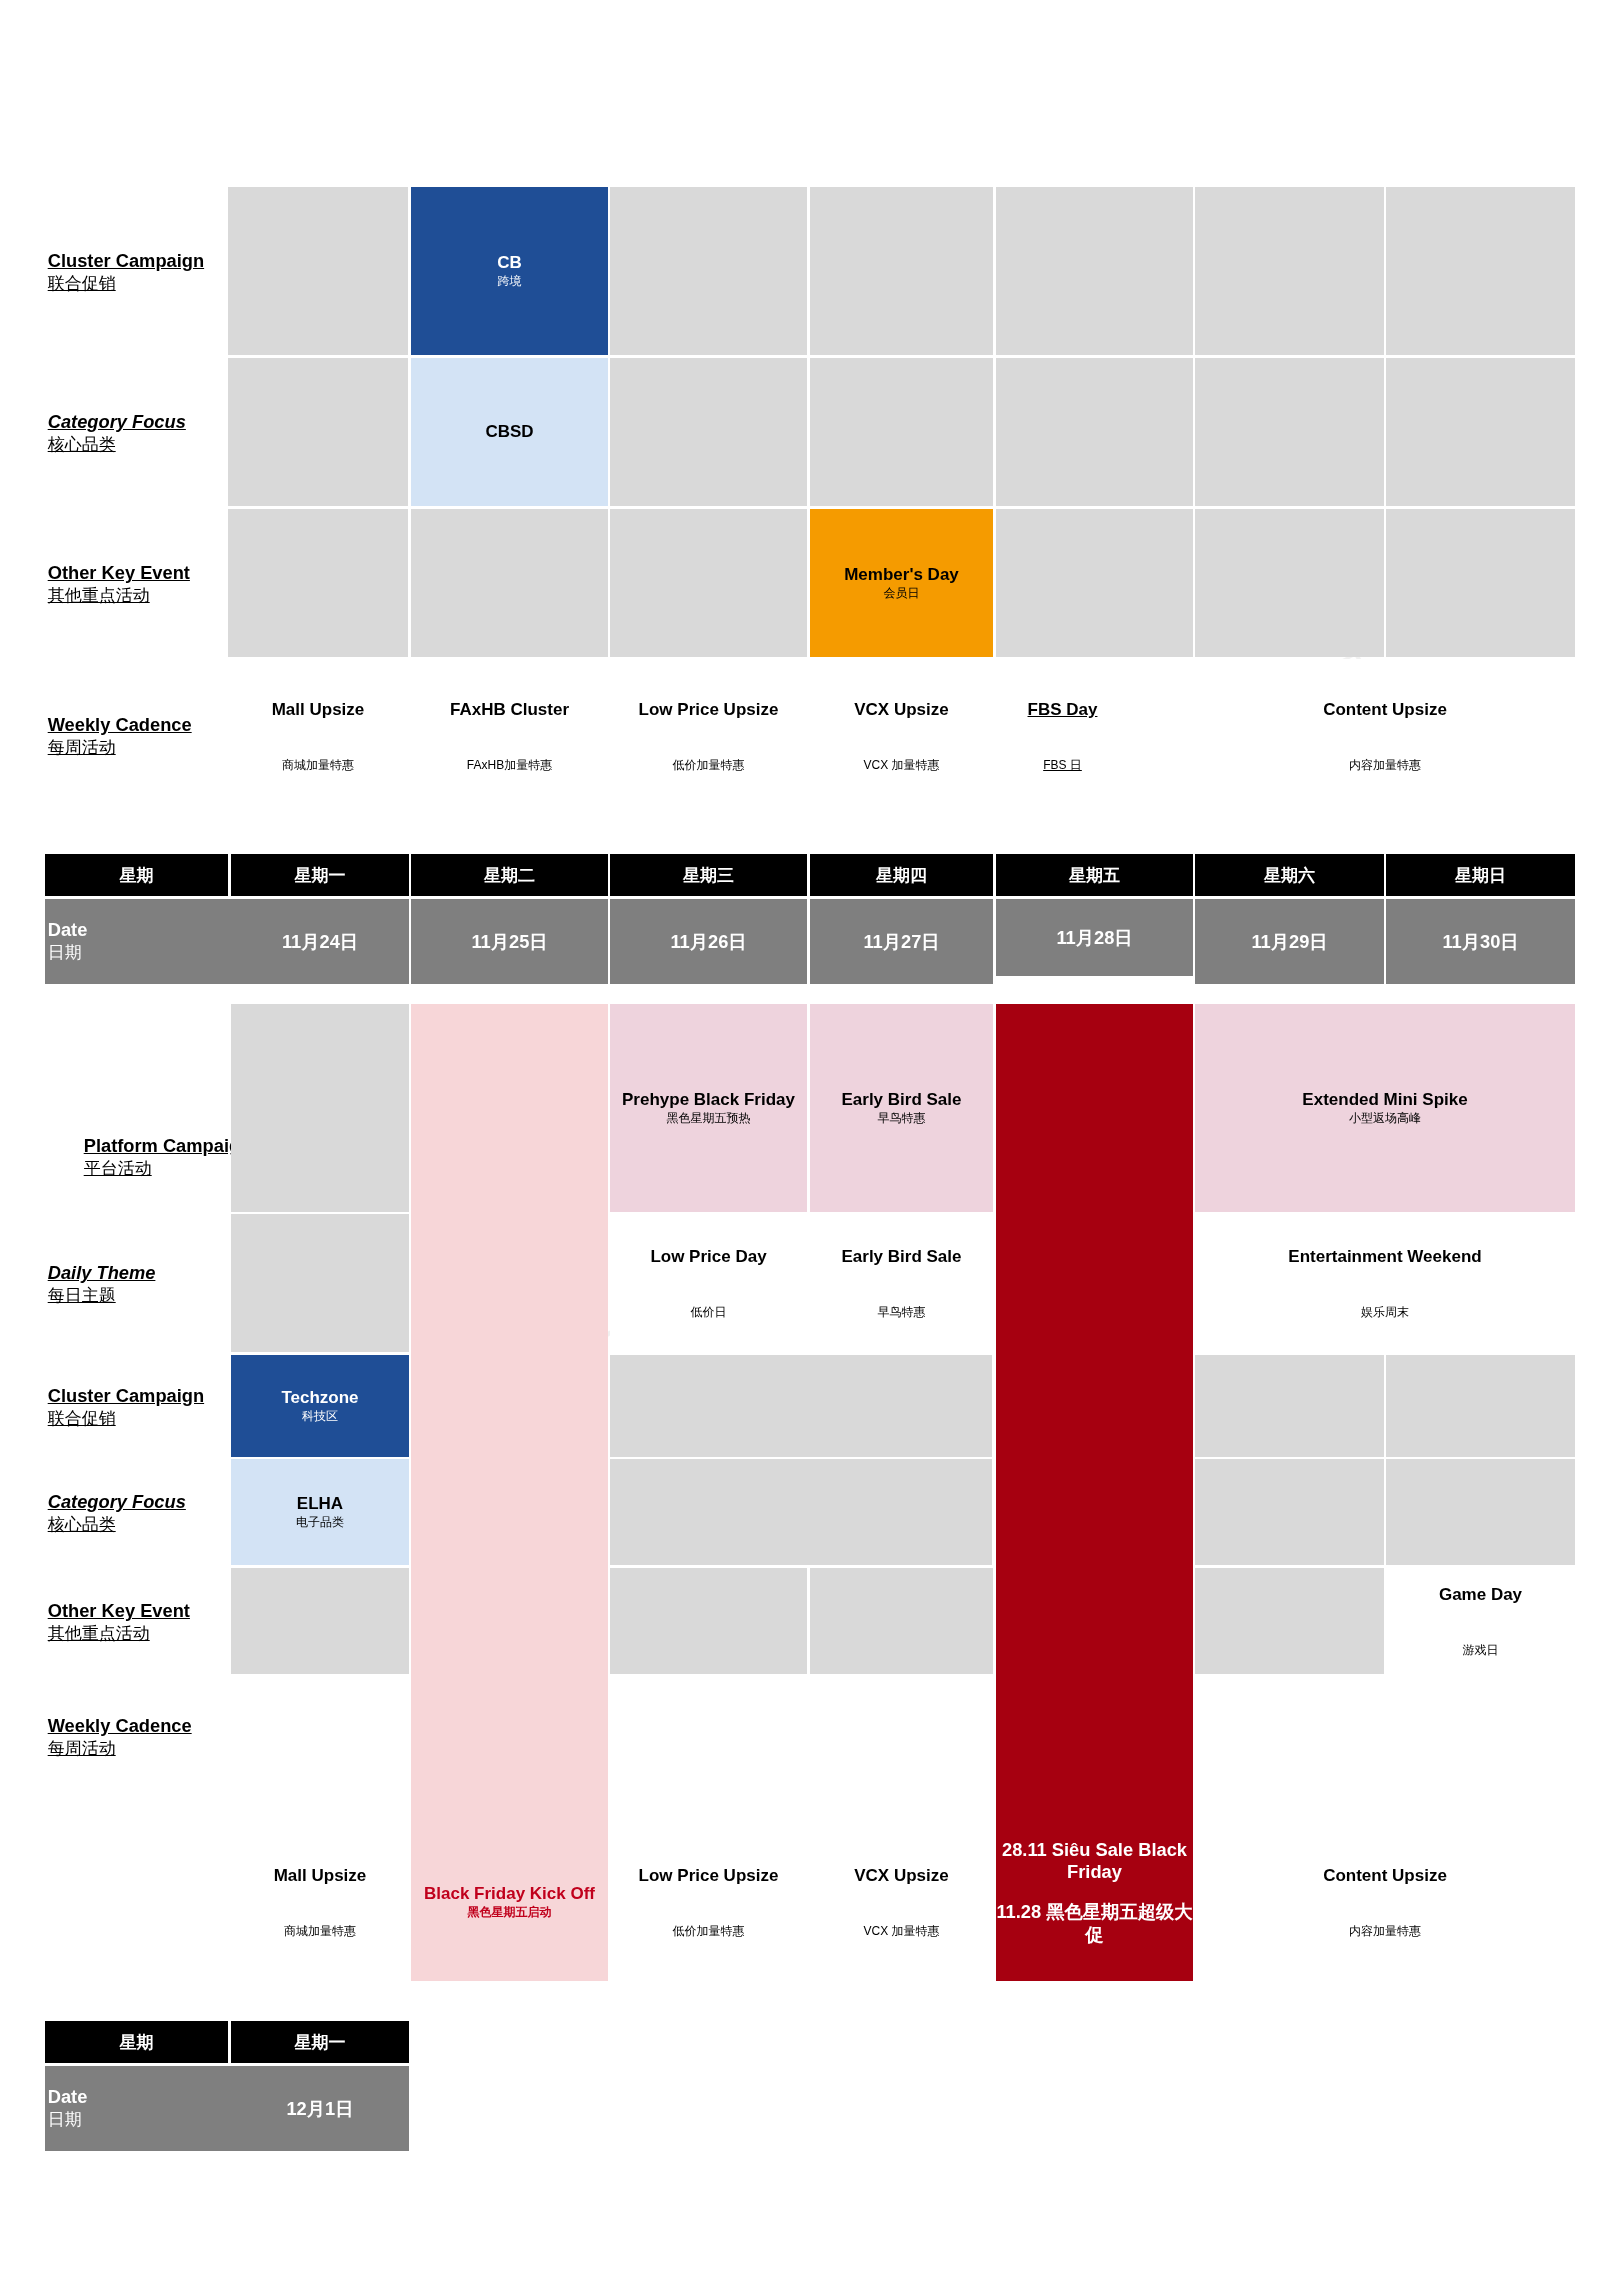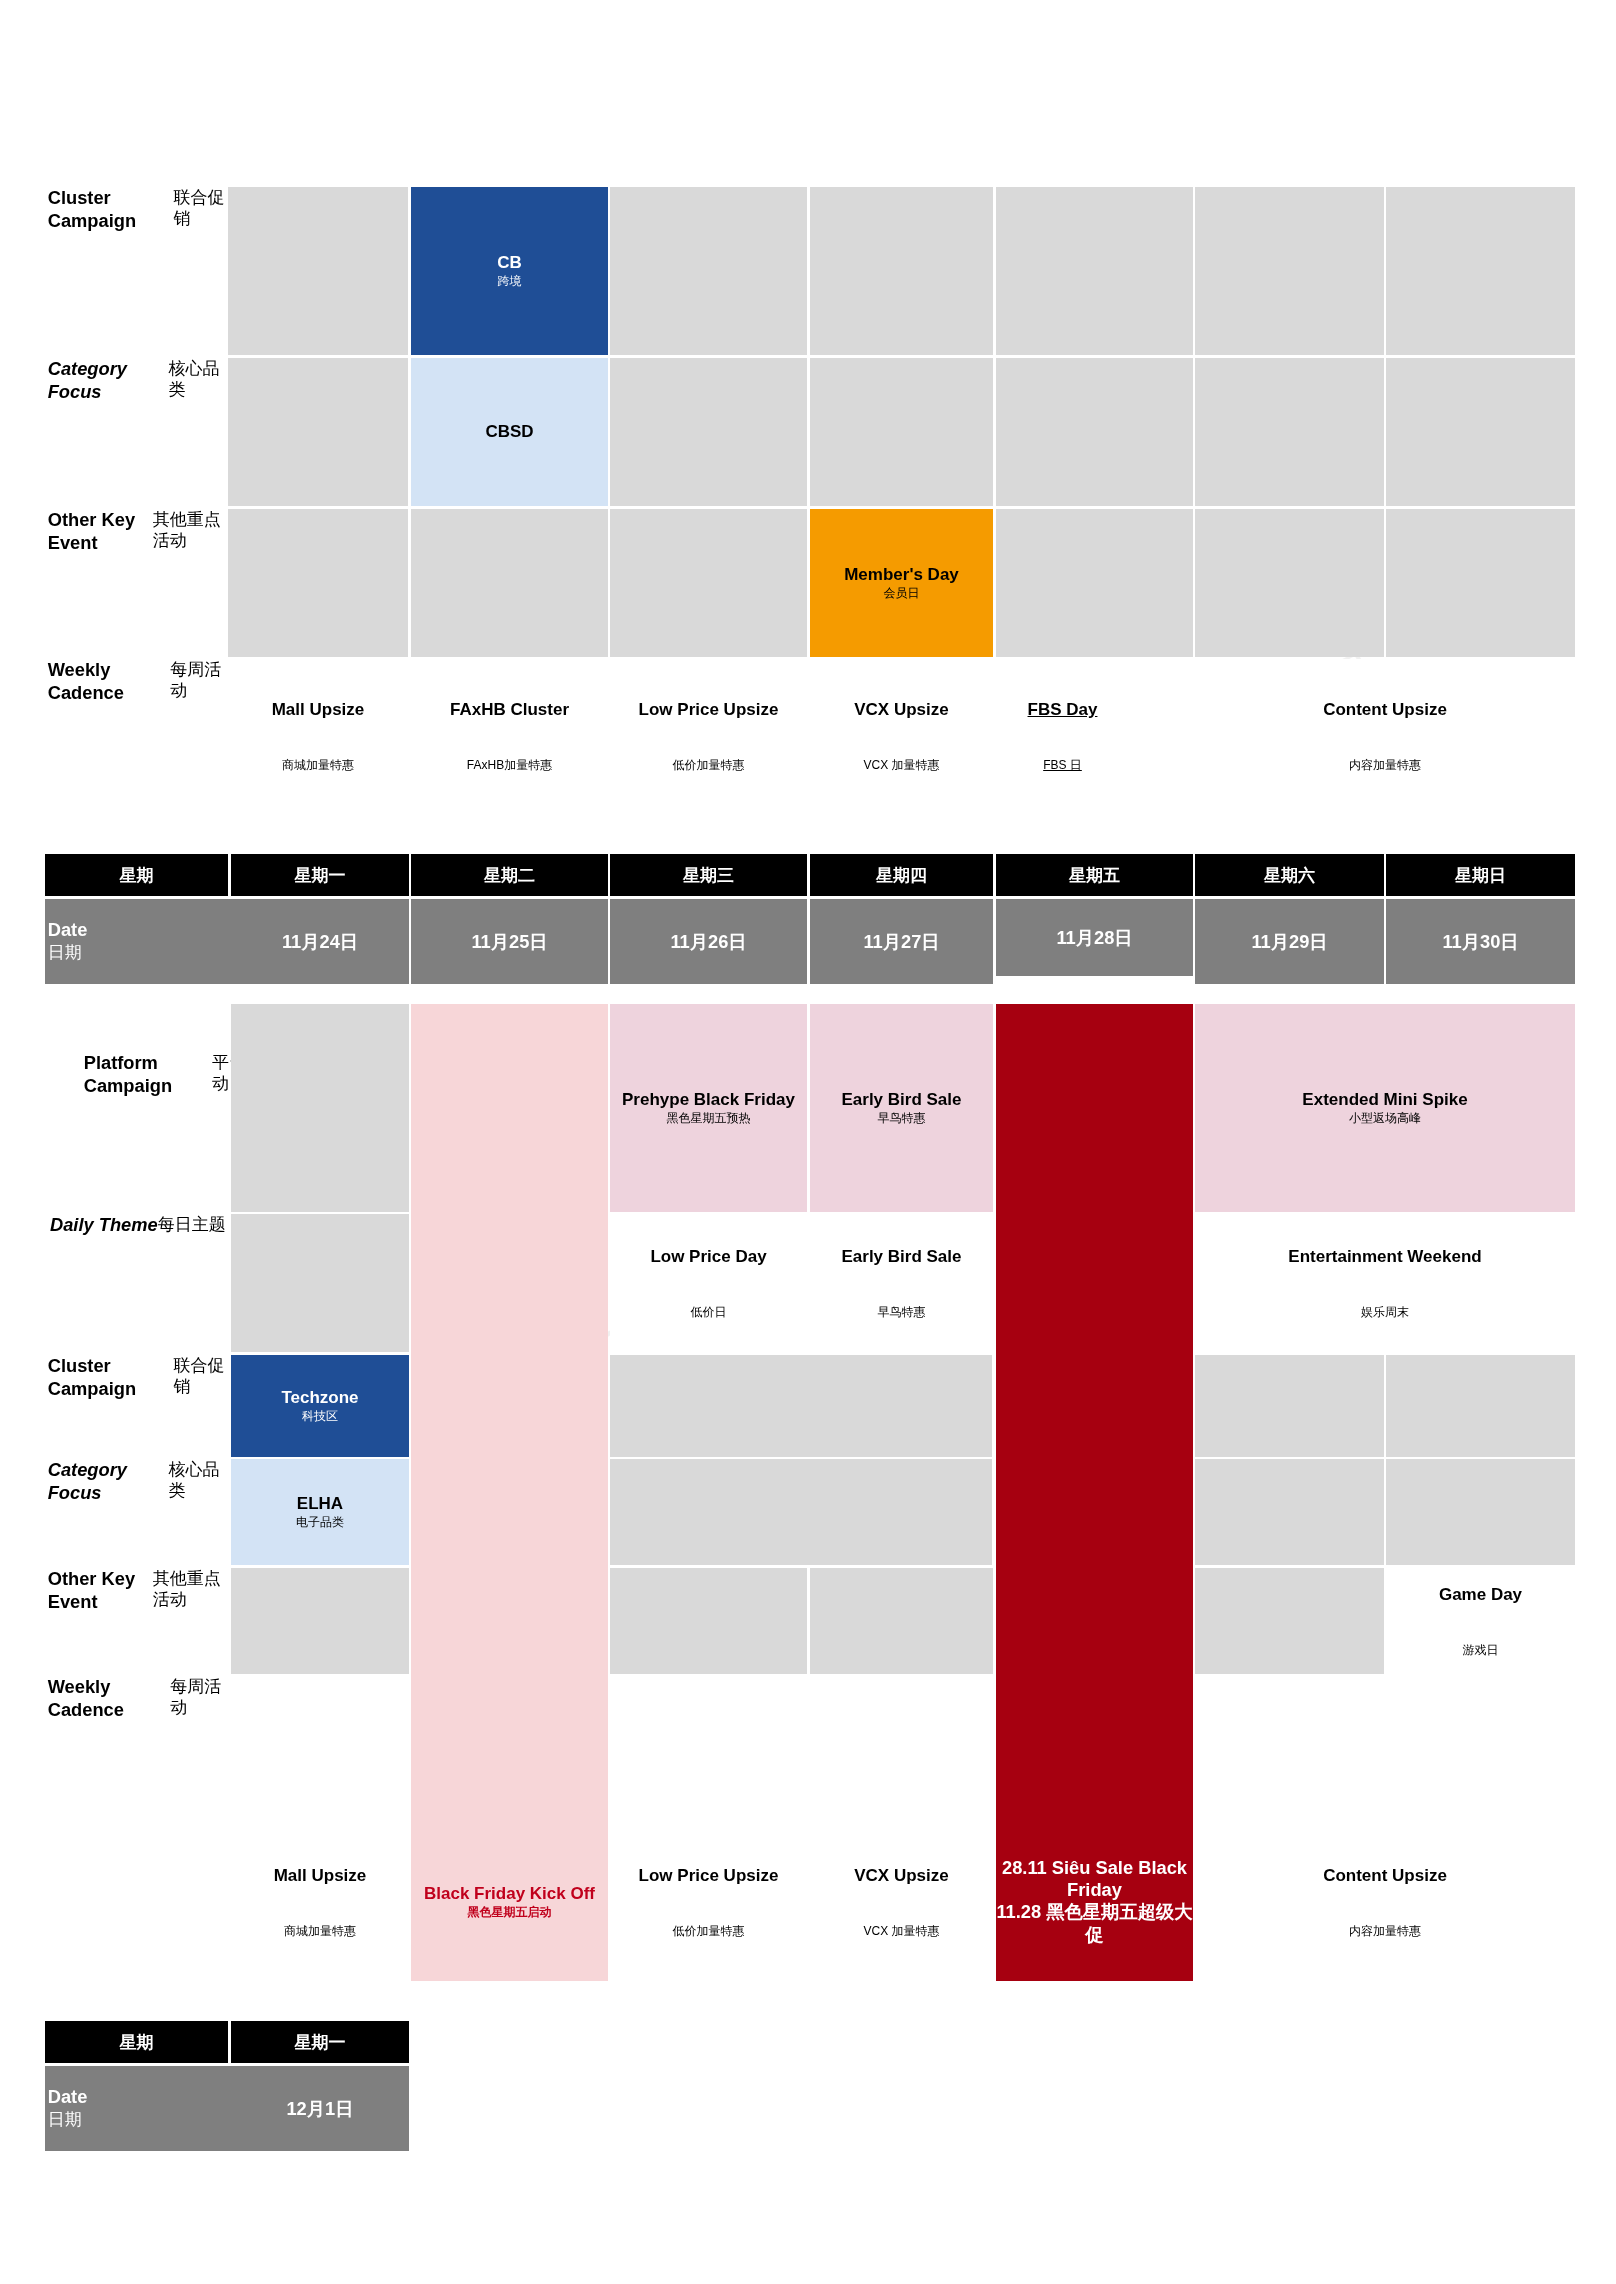--- a/index.html
+++ b/index.html
@@ -42,25 +42,27 @@
     font-weight: bold;
     font-size: 17px;
   }
   .cell .zh {
     font-size: 12px;
   }
   .rowlabel {
     position: absolute;
     box-sizing: border-box;
     display: flex;
+    flex-direction: column;
     align-items: flex-start;
     justify-content: center;
     text-align: left;
     padding-left: 2.7px;
     line-height: 1.25;
+    text-decoration: underline;
   }
   .rowlabel .en {
     font-weight: bold;
     font-size: 18.3px;
   }
   .rowlabel .en.italic { font-style: italic; }
   .rowlabel .zh {
     font-size: 17px;
   }
   .gray { background: #d9d9d9; }
@@ -217,21 +219,21 @@
     <div class="hdr-date" style="position:absolute; left:231px; top:899px; width:178px; height:85px;">11月24日</div>
     <div class="hdr-date" style="position:absolute; left:411px; top:899px; width:197px; height:85px;">11月25日</div>
     <div class="hdr-date" style="position:absolute; left:610px; top:899px; width:197px; height:85px;">11月26日</div>
     <div class="hdr-date" style="position:absolute; left:810px; top:899px; width:183px; height:85px;">11月27日</div>
     <div class="hdr-date" style="position:absolute; left:996px; top:899px; width:197px; height:77px;">11月28日</div>
     <div class="hdr-date" style="position:absolute; left:1195px; top:899px; width:189px; height:85px;">11月29日</div>
     <div class="hdr-date" style="position:absolute; left:1386px; top:899px; width:189px; height:85px;">11月30日</div>
 
     <div class="cell pinklight" style="left:411px; top:1004px; width:197px; height:977px;"></div>
 
-    <div class="cell darkred" style="left:996px; top:1004px; width:197px; height:977px; justify-content:flex-end; padding-bottom:35px;">
+    <div class="cell darkred" style="left:996px; top:1004px; width:197px; height:977px; justify-content:flex-end; padding-bottom:35px;gap:18px;">
       <span class="en" style="font-size:18.3px;">28.11 Siêu Sale Black Friday</span>
       <span class="zh" style="font-size:18.3px; font-weight:bold;">11.28  黑色星期五超级大促</span>
     </div>
 
     <div class="rowlabel" style="left:45px; top:1052px; width:183px; height:210px;margin-left:36px;">
       <span class="en">Platform Campaign</span>
       <span class="zh">平台活动</span>
     </div>
     <div class="rowlabel" style="left:45px; top:1214px; width:183px; height:141px;">
       <span class="en italic">Daily Theme</span>

